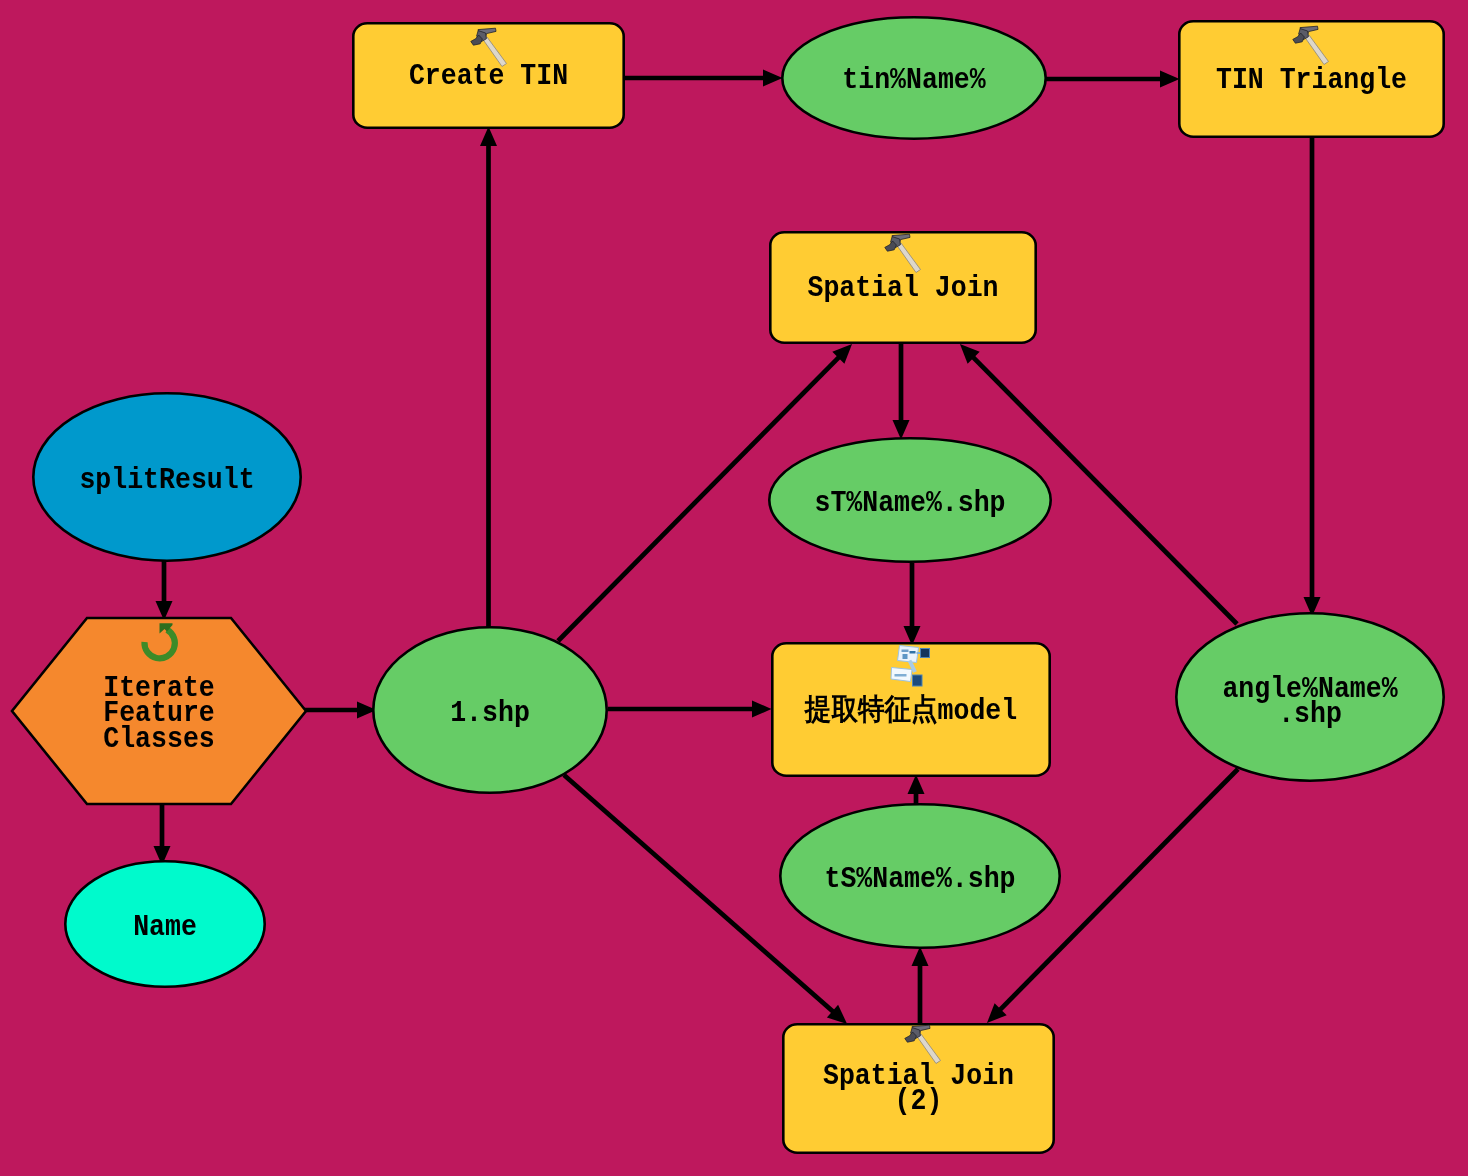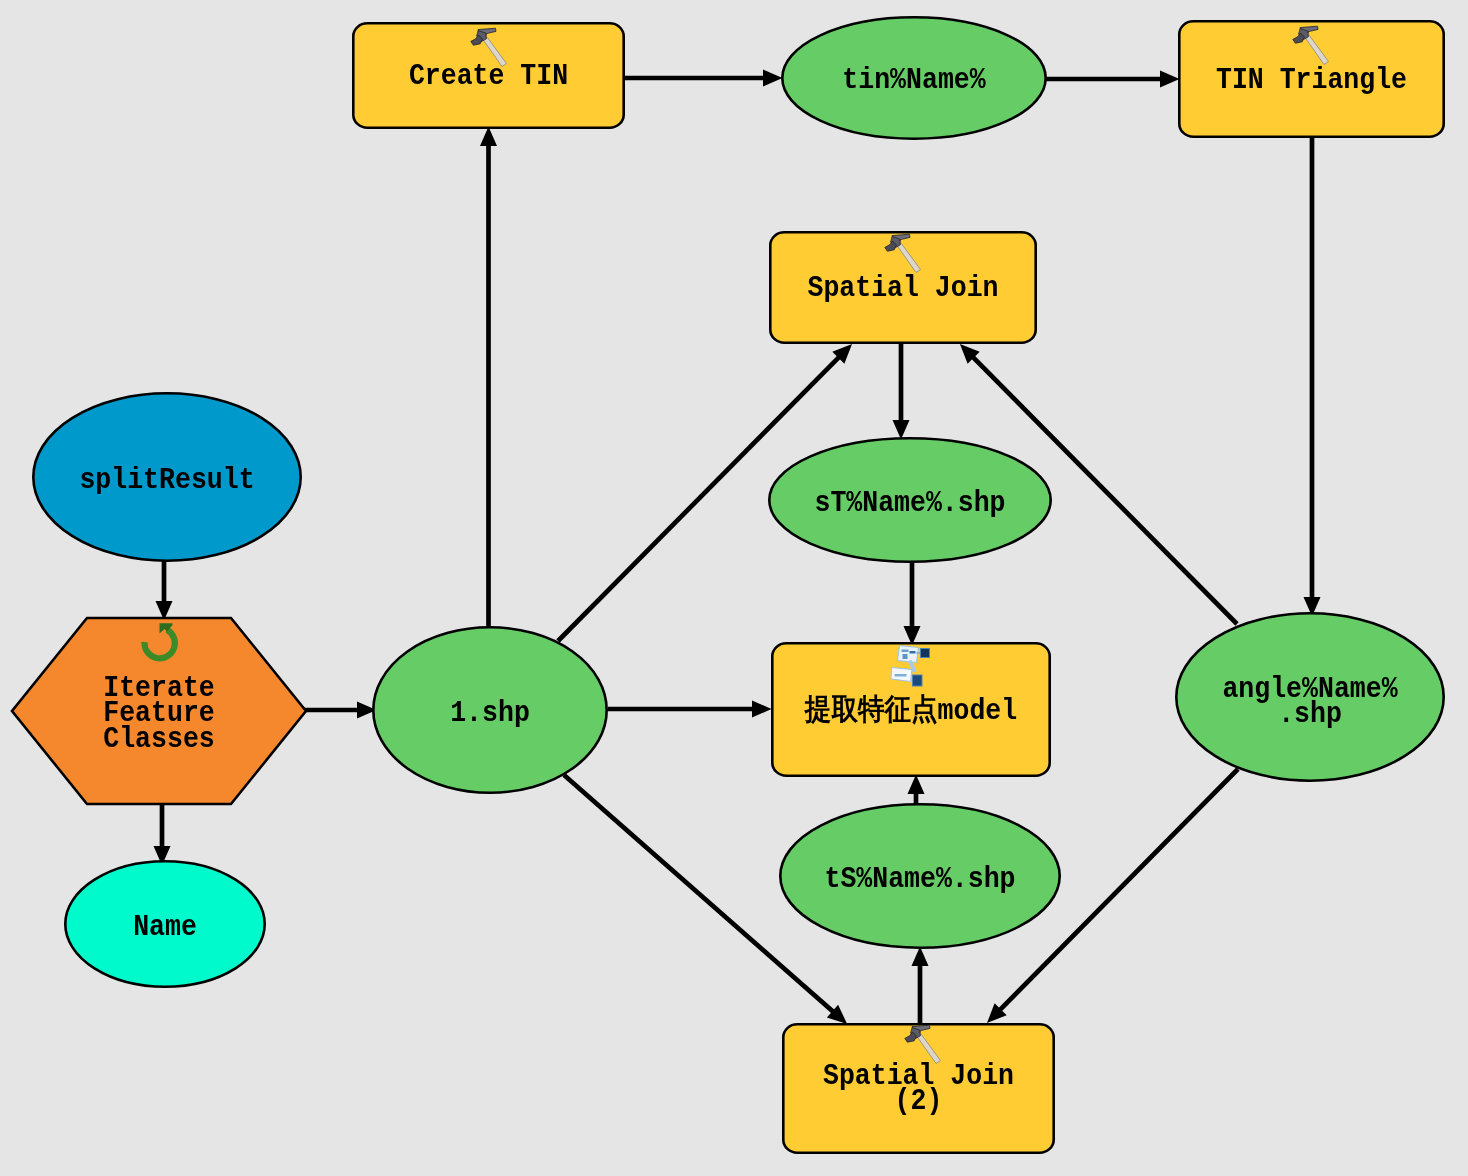--- a/index.html
+++ b/index.html
@@ -1,17 +1,17 @@
 <!DOCTYPE html>
 <html><head>
 <meta charset="utf-8">
 <style>
   html,body{margin:0;padding:0;background:#ffffff;}
   body{width:1468px;height:1176px;overflow:hidden;font-family:"Liberation Mono",monospace;}
-  #stage{position:relative;width:1468px;height:1176px;background:#e5e5e5;text-align:right;}
+  #stage{position:relative;width:1468px;height:1176px;background:#be185d;text-align:right;}
   svg.diagram{position:absolute;left:0;top:0;width:1468px;height:1176px;display:block;}
   text.node-label{font-family:"Liberation Mono","DejaVu Sans Mono",monospace;font-weight:700;fill:#000;text-anchor:middle;}
 </style>
 </head>
 <body>
 
 <div id="stage">
   <svg class="diagram" viewBox="0 0 1468 1176">
     <g id="edges">
         <g>

